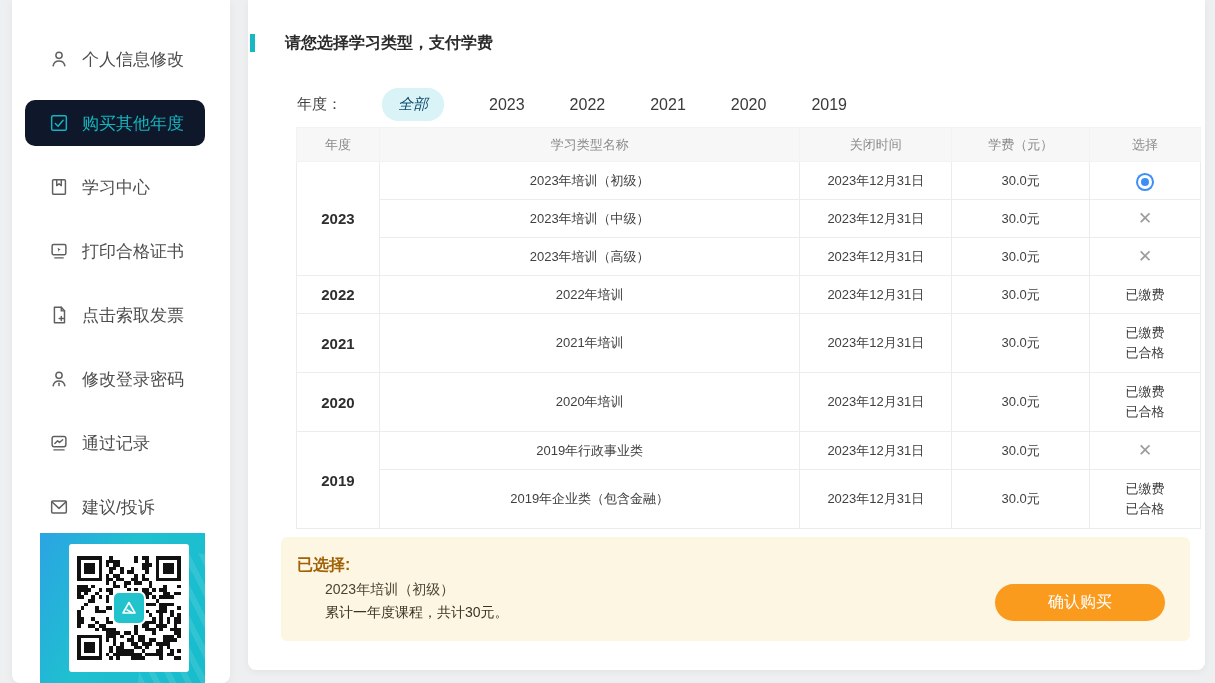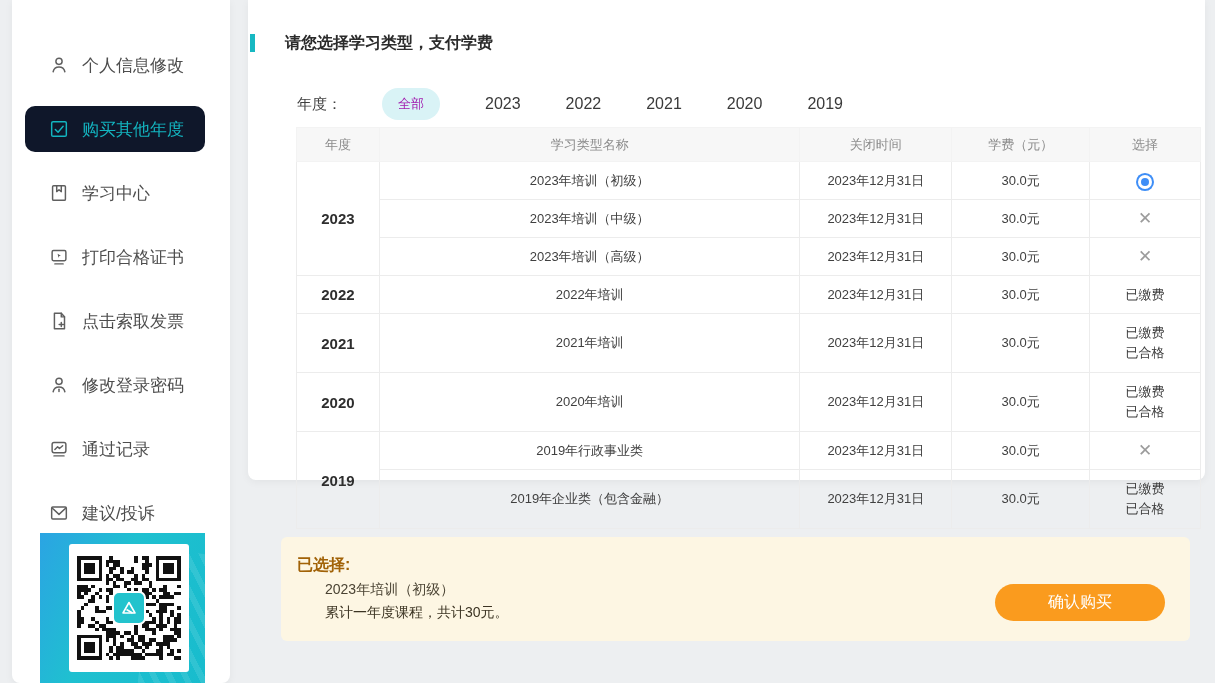--- a/index.html
+++ b/index.html
@@ -10,21 +10,21 @@
     position:relative;
     overflow:hidden;
   }
 
   
   .sidebar {
     position:absolute; left:12px; top:0; width:218px; height:683px;
     background:#fff; border-radius:0 0 8px 8px;
     box-shadow:0 2px 8px rgba(0,0,0,.05);
   }
-  .menu { padding-top:24px; }
+  .menu { padding-top:18px; }
   .menu-item {
     display:flex; align-items:center;
     height:46px; margin:18px 25px 18px 13px; padding-left:23px;
     border-radius:10px; cursor:pointer;
     color:#4d4d4d; font-size:17px;
   }
   .menu-item .mi-icon { width:22px; height:22px; margin-right:12px; flex:0 0 22px; }
   .menu-item .mi-icon svg { width:22px; height:22px; stroke:#5f5f5f; fill:none; stroke-width:1.6; stroke-linecap:round; stroke-linejoin:round; }
   .menu-item.active { background:#0f172a; color:#13b5c0; }
   .menu-item.active .mi-icon svg { stroke:#13b5c0; }
@@ -44,33 +44,33 @@
   .qr-box svg.qr { width:104px; height:104px; }
   .qr-logo {
     position:absolute; width:34px; height:34px; left:43px; top:47px;
     background:#23c3cd; border-radius:7px; border:2px solid #fff;
     display:flex; align-items:center; justify-content:center;
   }
   .qr-logo svg { width:24px; height:24px; stroke:#fff; fill:none; stroke-width:1.6; stroke-linejoin:round; }
 
   
   .main-card {
-    position:absolute; left:248px; top:0; width:957px; height:480px;
+    position:absolute; left:248px; top:0; width:957px; height:670px;
     background:#fff; border-radius:0 0 8px 8px;
     box-shadow:0 2px 8px rgba(0,0,0,.05);
   }
   .title-row { position:relative; padding:33px 0 0 37px; }
   .accent-bar { position:absolute; left:2px; top:34px; width:5px; height:18px; background:#17b8c2; }
   .page-title { font-size:16px; font-weight:700; color:#2b2b2b; }
 
   .filter-row { position:absolute; left:33px; top:88px; display:flex; align-items:center;margin-left:16px; }
   .filter-label { font-size:15px; color:#3f3f3f; margin-right:40px; }
   .year-pill {
-    background:#d9f3f6; color:#a21caf; font-size:13px;
-    padding:7px 16px; border-radius:16px; cursor:pointer;
+    background:#d9f3f6; color:#0c4a6e; font-size:15px;
+    padding:7px 16px; border-radius:16px; cursor:pointer;font-style:italic;
   }
   .year-opt { font-size:16px; color:#3a3a3a; margin-left:45px; cursor:pointer; }
 
   
   .course-table { position:absolute; left:33px; top:127px;padding-left:15px; }
   table { border-collapse:collapse; width:905px; border:1px solid #ececec; }
   th {
     background:#f7f7f7; height:34px; font-size:13px; font-weight:400; color:#8b8b8b;
     border:1px solid #f3f3f3;
   }

